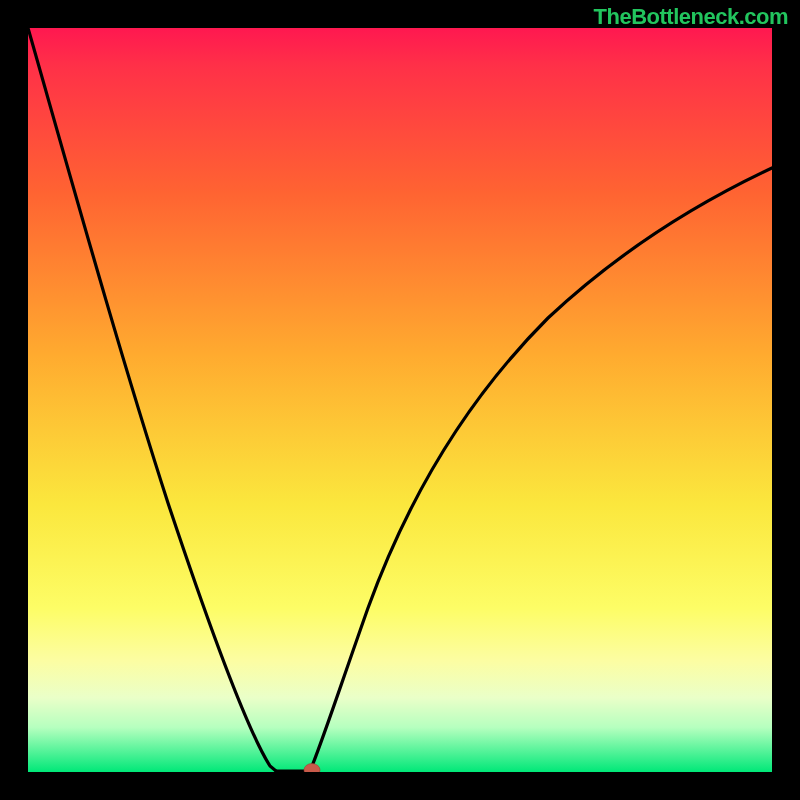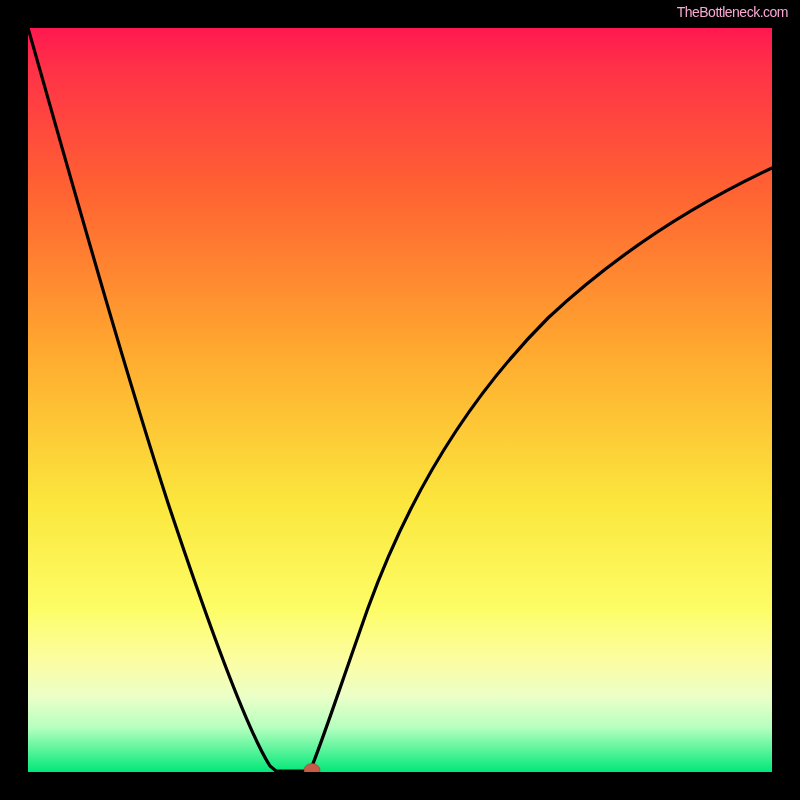--- a/index.html
+++ b/index.html
@@ -36,23 +36,23 @@
       #fcfda2 85%,
       #eaffc8 90%,
       #b6ffbf 94%,
       #00e878 100%
     );
   }
   .attribution {
     position: absolute;
     top: 4px;
     right: 12px;
-    color: #f9a8d4;
-    font-size: 14px;
-    font-weight: 400;
+    color: #22c55e;
+    font-size: 22px;
+    font-weight: 700;
     letter-spacing: -0.5px;
   }
   svg.curve {
     position: absolute;
     top: 0;
     left: 0;
   }
 </style>
 </head>
 <body>

